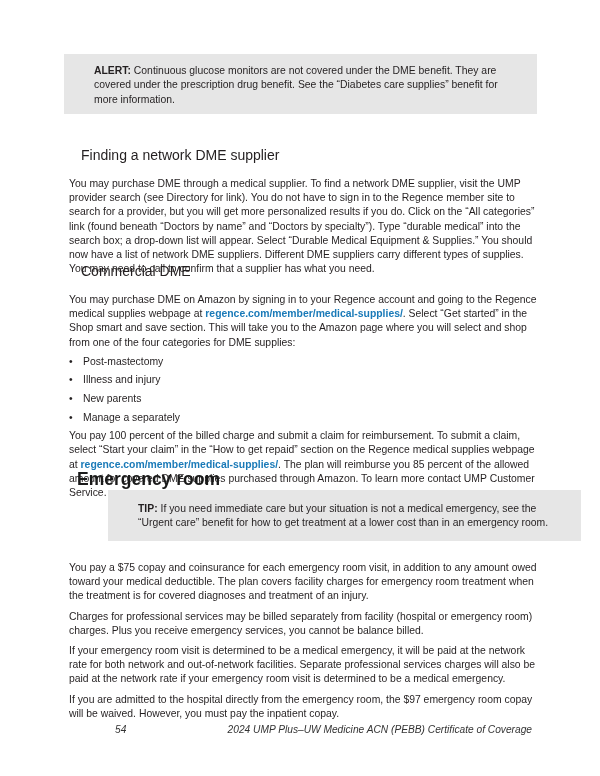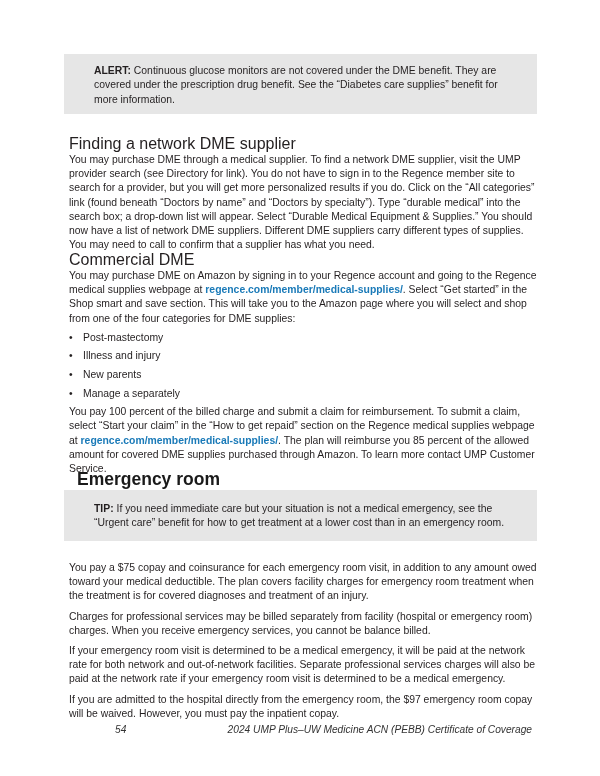--- a/index.html
+++ b/index.html
@@ -9,26 +9,26 @@
       color: #231f20;
     }
     .page { position: absolute; left: 0; top: 0; width: 600px; height: 564px; }
     .callout {
       position: absolute; left: 64px; width: 473px;
       background: #e6e6e6;
       box-sizing: border-box;
       font-size: 10.4px; line-height: 14.4px;
     }
     .callout.alert { top: 54px; height: 60px; padding: 10px 30px 0 30px; }
-    .callout.tip { top: 490px; height: 51px; padding: 12px 30px 14px 30px; }
+    .callout.tip { top: 490px; height: 51px; padding: 12px 30px 14px 30px; margin-left: 44px; }
     .callout b { font-weight: bold; }
     .content { position: absolute; left: 69px; width: 472px; }
     .subhead {
-      font-size: 16px; line-height: 19px; color: #231f20; font-weight: normal;
-      margin: 0;
+      font-size: 14px; line-height: 19px; color: #231f20; font-weight: normal;
+      margin: 12px;
     }
     .para {
       font-size: 10.4px; line-height: 14.2px; margin: 0;
     }
     .link { color: #1a7ab8; font-weight: bold; }
     .bullets { list-style: none; margin: 0; padding: 0; }
     .bullets li {
       font-size: 10.4px; line-height: 14px; position: relative; padding-left: 14px;
       margin: 0 0 4.6px 0;
     }
@@ -70,20 +70,20 @@
   </div>
 
   <h2 class="h2">Emergency room</h2>
 
   <div class="callout tip">
     <b>TIP:</b><span> If you need immediate care but your situation is not a medical emergency, see the “Urgent care” benefit for how to get treatment at a lower cost than in an emergency room.</span>
   </div>
 
   <div class="content" style="top:561px;">
     <p class="para" style="margin-bottom:6px;">You pay a $75 copay and coinsurance for each emergency room visit, in addition to any amount owed toward your medical deductible. The plan covers facility charges for emergency room treatment when the treatment is for covered diagnoses and treatment of an injury.</p>
-    <p class="para" style="margin-bottom:6px;">Charges for professional services may be billed separately from facility (hospital or emergency room) charges. When you receive emergency services, you cannot be balance billed.</p>
+    <p class="para" style="margin-bottom:6px;">Charges for professional services may be billed separately from facility (hospital or emergency room) charges. Plus you receive emergency services, you cannot be balance billed.</p>
     <p class="para" style="margin-bottom:6px;">If your emergency room visit is determined to be a medical emergency, it will be paid at the network rate for both network and out-of-network facilities. Separate professional services charges will also be paid at the network rate if your emergency room visit is determined to be a medical emergency.</p>
     <p class="para">If you are admitted to the hospital directly from the emergency room, the $97 emergency room copay will be waived. However, you must pay the inpatient copay.</p>
   </div>
 
   <div class="footer page-num">54</div>
   <div class="footer doc-title">2024 UMP Plus–UW Medicine ACN (PEBB) Certificate of Coverage</div>
 </div>
 
 </body></html>

